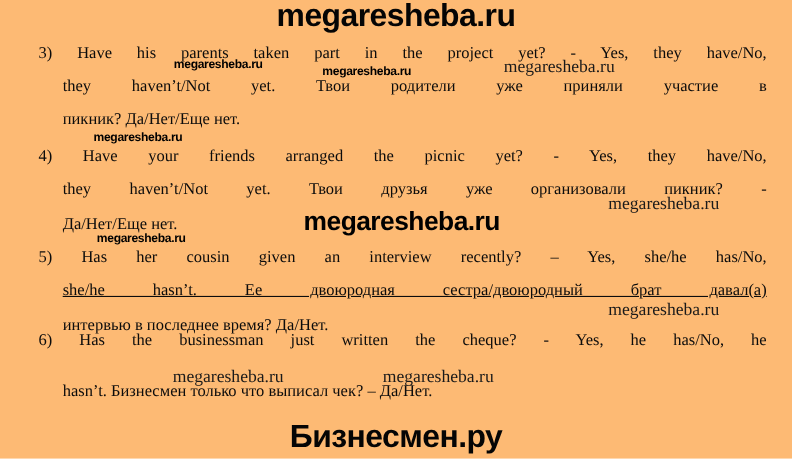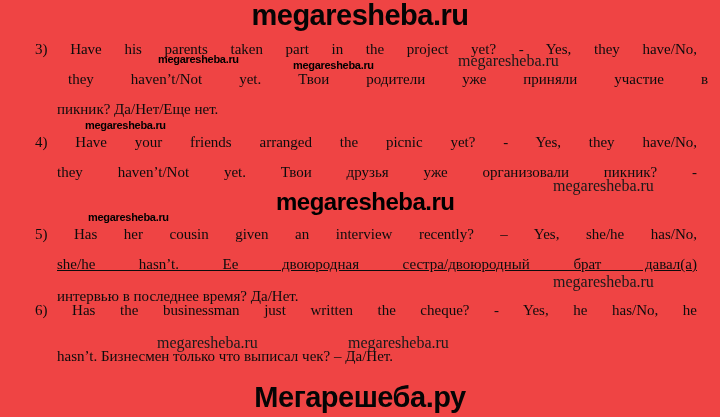--- a/index.html
+++ b/index.html
@@ -1,19 +1,19 @@
 <!DOCTYPE html>
 <html><head>
 <meta charset="utf-8">
 <style>
   html,body { margin:0; padding:0; background:#ffffff; }
   #page {
     position:relative;
     width:720px; height:417px;
-    background:#ef4444;
+    background:#fdba74;
     overflow:hidden;
     font-family:"Liberation Serif", serif;
     color:#101010;
   }
   .big-wm {
     position:absolute; left:0; width:720px;
     text-align:center;
     font-family:"Liberation Sans", sans-serif;
     font-weight:bold; font-size:29px; line-height:30px;
     color:#050505;
@@ -53,21 +53,21 @@
   .wm-bold-mid {
     position:absolute;
     font-family:"Liberation Sans", sans-serif;
     font-weight:bold; font-size:24px; line-height:24px;
     letter-spacing:-0.5px;
     color:#000;
     white-space:nowrap;
   }
   
   #ln-3-1 { top:36px; }
-  #ln-3-2 { top:66px;margin-left:11px; }
+  #ln-3-2 { top:66px; }
   #ln-3-3 { top:96px; }
   #ln-4-1 { top:129px; }
   #ln-4-2 { top:159px; }
   #ln-4-3 { top:191px; }
   #ln-5-1 { top:221px; }
   #ln-5-2 { top:251px;text-decoration:underline; }
   #ln-5-3 { top:283px; }
   #ln-6-1 { top:297px; }
   #ln-6-2 { top:343px; }
   
@@ -88,34 +88,35 @@
 <div id="page">
 
   <div id="header-wm" class="big-wm">megaresheba.ru</div>
 
   <div id="ln-3-1" class="line l-first just">3) Have his parents taken part in the project yet? - Yes, they have/No,</div>
   <div id="ln-3-2" class="line l-cont just">they haven’t/Not yet. Твои родители уже приняли участие в</div>
   <div id="ln-3-3" class="line l-cont">пикник? Да/Нет/Еще нет.</div>
 
   <div id="ln-4-1" class="line l-first just">4) Have your friends arranged the picnic yet? - Yes, they have/No,</div>
   <div id="ln-4-2" class="line l-cont just">they haven’t/Not yet. Твои друзья уже организовали пикник? -</div>
+  <div id="ln-4-3" class="line l-cont">Да/Нет/Еще нет.</div>
 
   <div id="ln-5-1" class="line l-first just">5) Has her cousin given an interview recently? – Yes, she/he has/No,</div>
   <div id="ln-5-2" class="line l-cont just">she/he hasn’t. Ее двоюродная сестра/двоюродный брат давал(а)</div>
   <div id="ln-5-3" class="line l-cont">интервью в последнее время? Да/Нет.</div>
 
   <div id="ln-6-1" class="line l-first just">6) Has the businessman just written the cheque? - Yes, he has/No, he</div>
   <div id="ln-6-2" class="line l-cont">hasn’t. Бизнесмен только что выписал чек? – Да/Нет.</div>
 
   <div id="wm-a" class="wm-sb">megaresheba.ru</div>
   <div id="wm-b" class="wm-sb">megaresheba.ru</div>
   <div id="wm-c" class="wm-sr">megaresheba.ru</div>
   <div id="wm-d" class="wm-sb">megaresheba.ru</div>
   <div id="wm-e" class="wm-sr">megaresheba.ru</div>
   <div id="wm-f" class="wm-bold-mid">megaresheba.ru</div>
   <div id="wm-g" class="wm-sb">megaresheba.ru</div>
   <div id="wm-h" class="wm-sr">megaresheba.ru</div>
   <div id="wm-i" class="wm-sr">megaresheba.ru</div>
   <div id="wm-j" class="wm-sr">megaresheba.ru</div>
 
-  <div id="footer-wm" class="big-wm">Мегарешеба.ру</div>
+  <div id="footer-wm" class="big-wm">Бизнесмен.ру</div>
 
 </div>
 
 </body></html>

